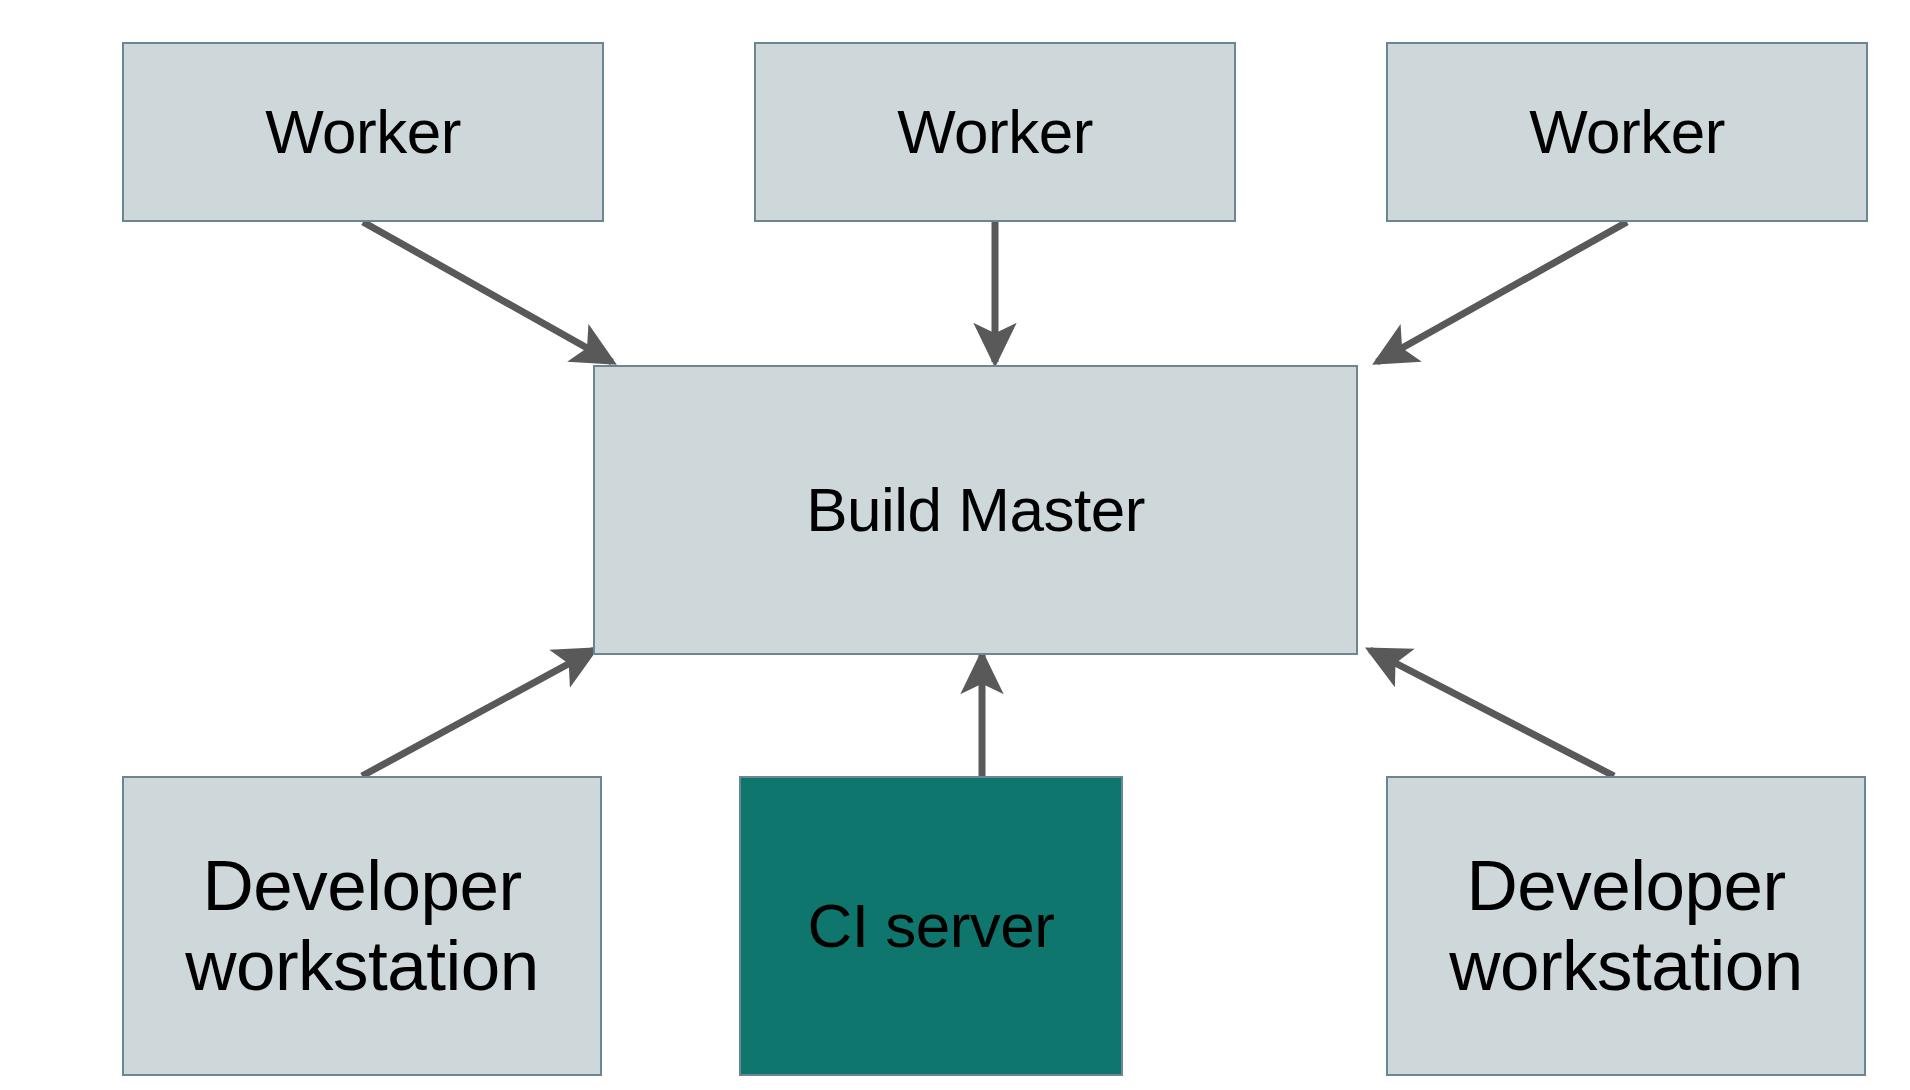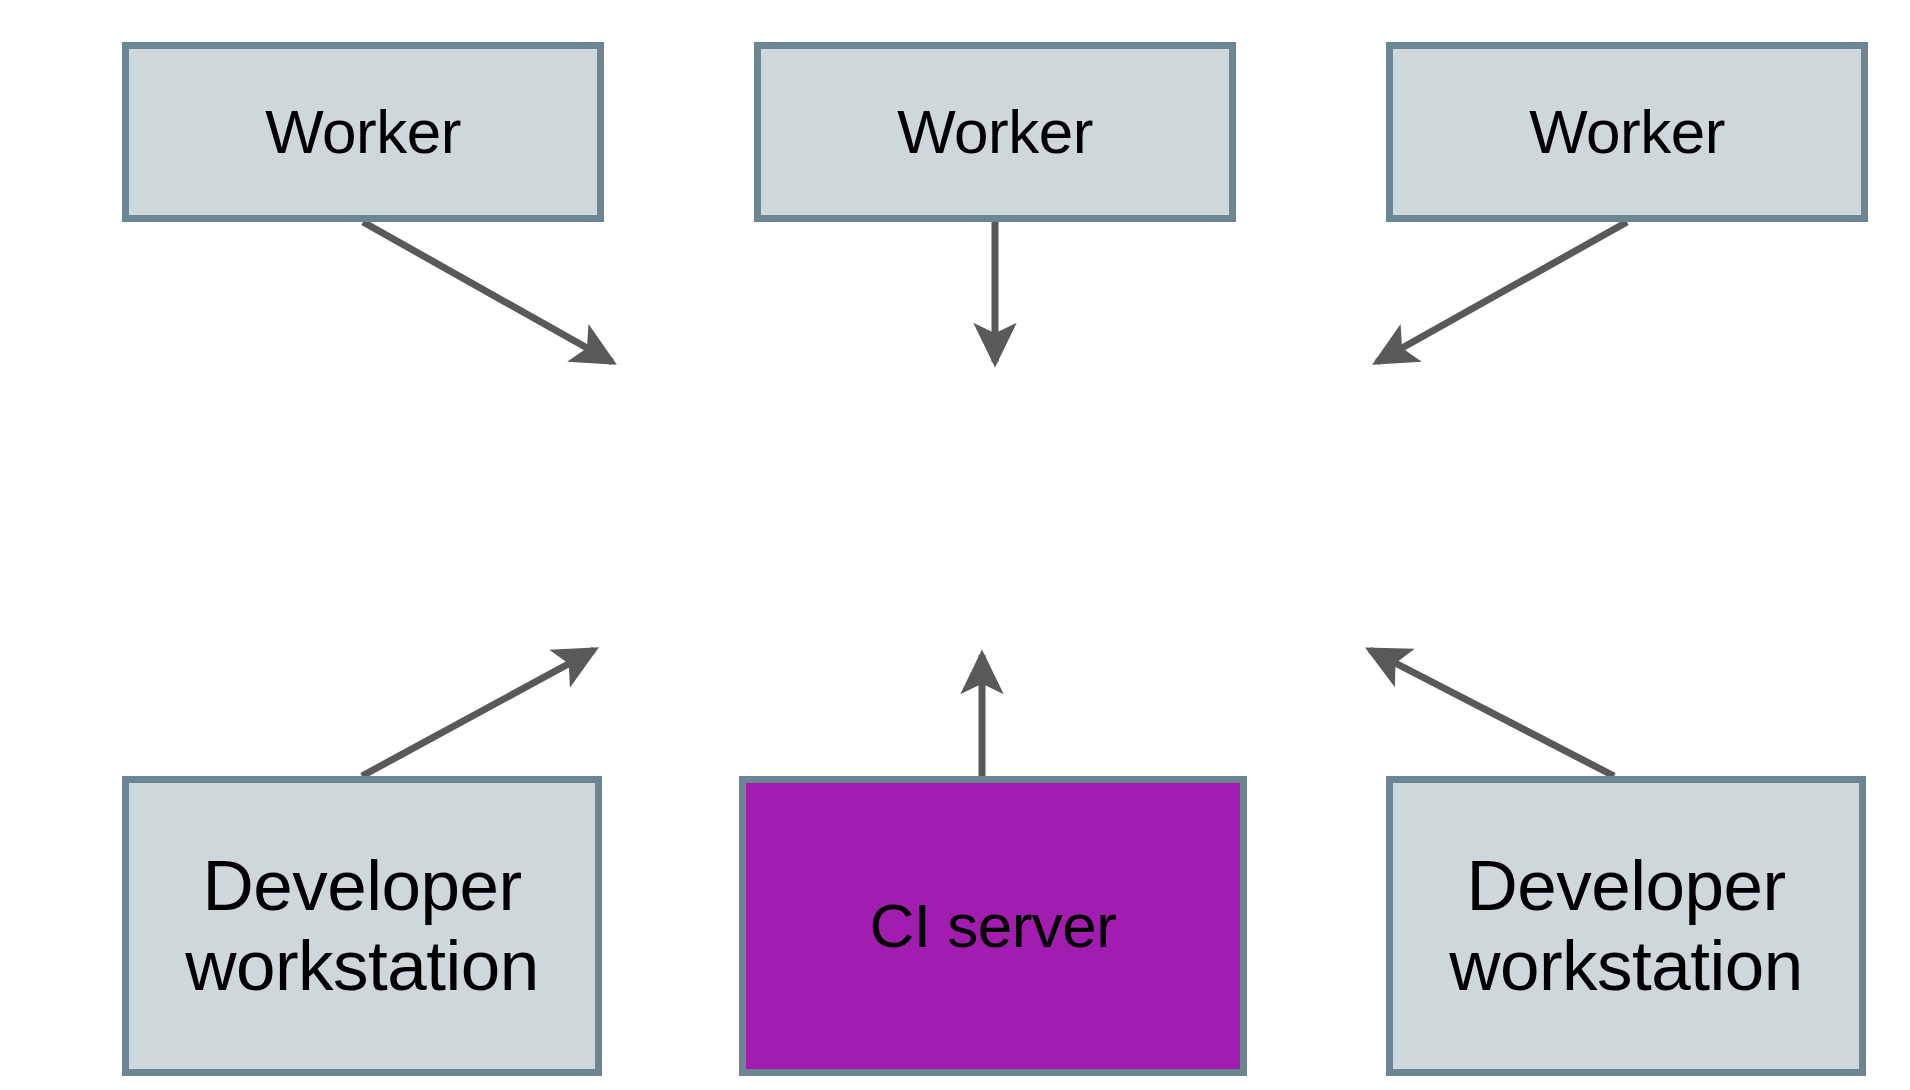--- a/index.html
+++ b/index.html
@@ -23,21 +23,21 @@
     left: 0;
     top: 0;
     width: 1910px;
     height: 1090px;
     pointer-events: none;
   }
   .node {
     position: absolute;
     box-sizing: border-box;
     background: #ced7da;
-    border: 7px solid #404040;
+    border: 2px solid #404040;
     display: flex;
     align-items: center;
     justify-content: center;
     text-align: center;
     color: #000000;
     z-index: 2;
   }
   .node-label {
     font-family: "Liberation Sans", sans-serif;
     font-weight: 400;
@@ -77,27 +77,30 @@
   </div>
 
   <div class="node worker-node" style="left: 754px; top: 42px; width: 482px; height: 180px; background: rgb(206, 215, 218); border-color: rgb(107, 133, 146); color: rgb(0, 0, 0);">
     <span class="node-label">Worker</span>
   </div>
 
   <div class="node worker-node" style="left: 1386px; top: 42px; width: 482px; height: 180px; background: rgb(206, 215, 218); border-color: rgb(107, 133, 146); color: rgb(0, 0, 0);">
     <span class="node-label">Worker</span>
   </div>
 
+  <div class="node master-node" style="left: 593px; top: 365px; width: 765px; height: 290px; background: rgb(206, 215, 218); border-color: rgb(107, 133, 146); color: rgb(0, 0, 0);">
+    <span class="node-label">Build Master</span>
+  </div>
 
   <div class="node dev-node" style="left: 122px; top: 776px; width: 480px; height: 300px; background: rgb(206, 215, 218); border-color: rgb(107, 133, 146); color: rgb(0, 0, 0);">
     <span class="node-label">Developer
 workstation</span>
   </div>
 
-  <div class="node ci-node" style="left: 739px; top: 776px; width: 508px; height: 300px; background: #a21caf; border-color: rgb(107, 133, 146); color: rgb(0, 0, 0);">
+  <div class="node ci-node" style="left: 739px; top: 776px; width: 384px; height: 300px; background: #0f766e; border-color: rgb(107, 133, 146); color: rgb(0, 0, 0);">
     <span class="node-label">CI server</span>
   </div>
 
   <div class="node dev-node" style="left: 1386px; top: 776px; width: 480px; height: 300px; background: rgb(206, 215, 218); border-color: rgb(107, 133, 146); color: rgb(0, 0, 0);">
     <span class="node-label">Developer
 workstation</span>
   </div>
 
 </div>
 

